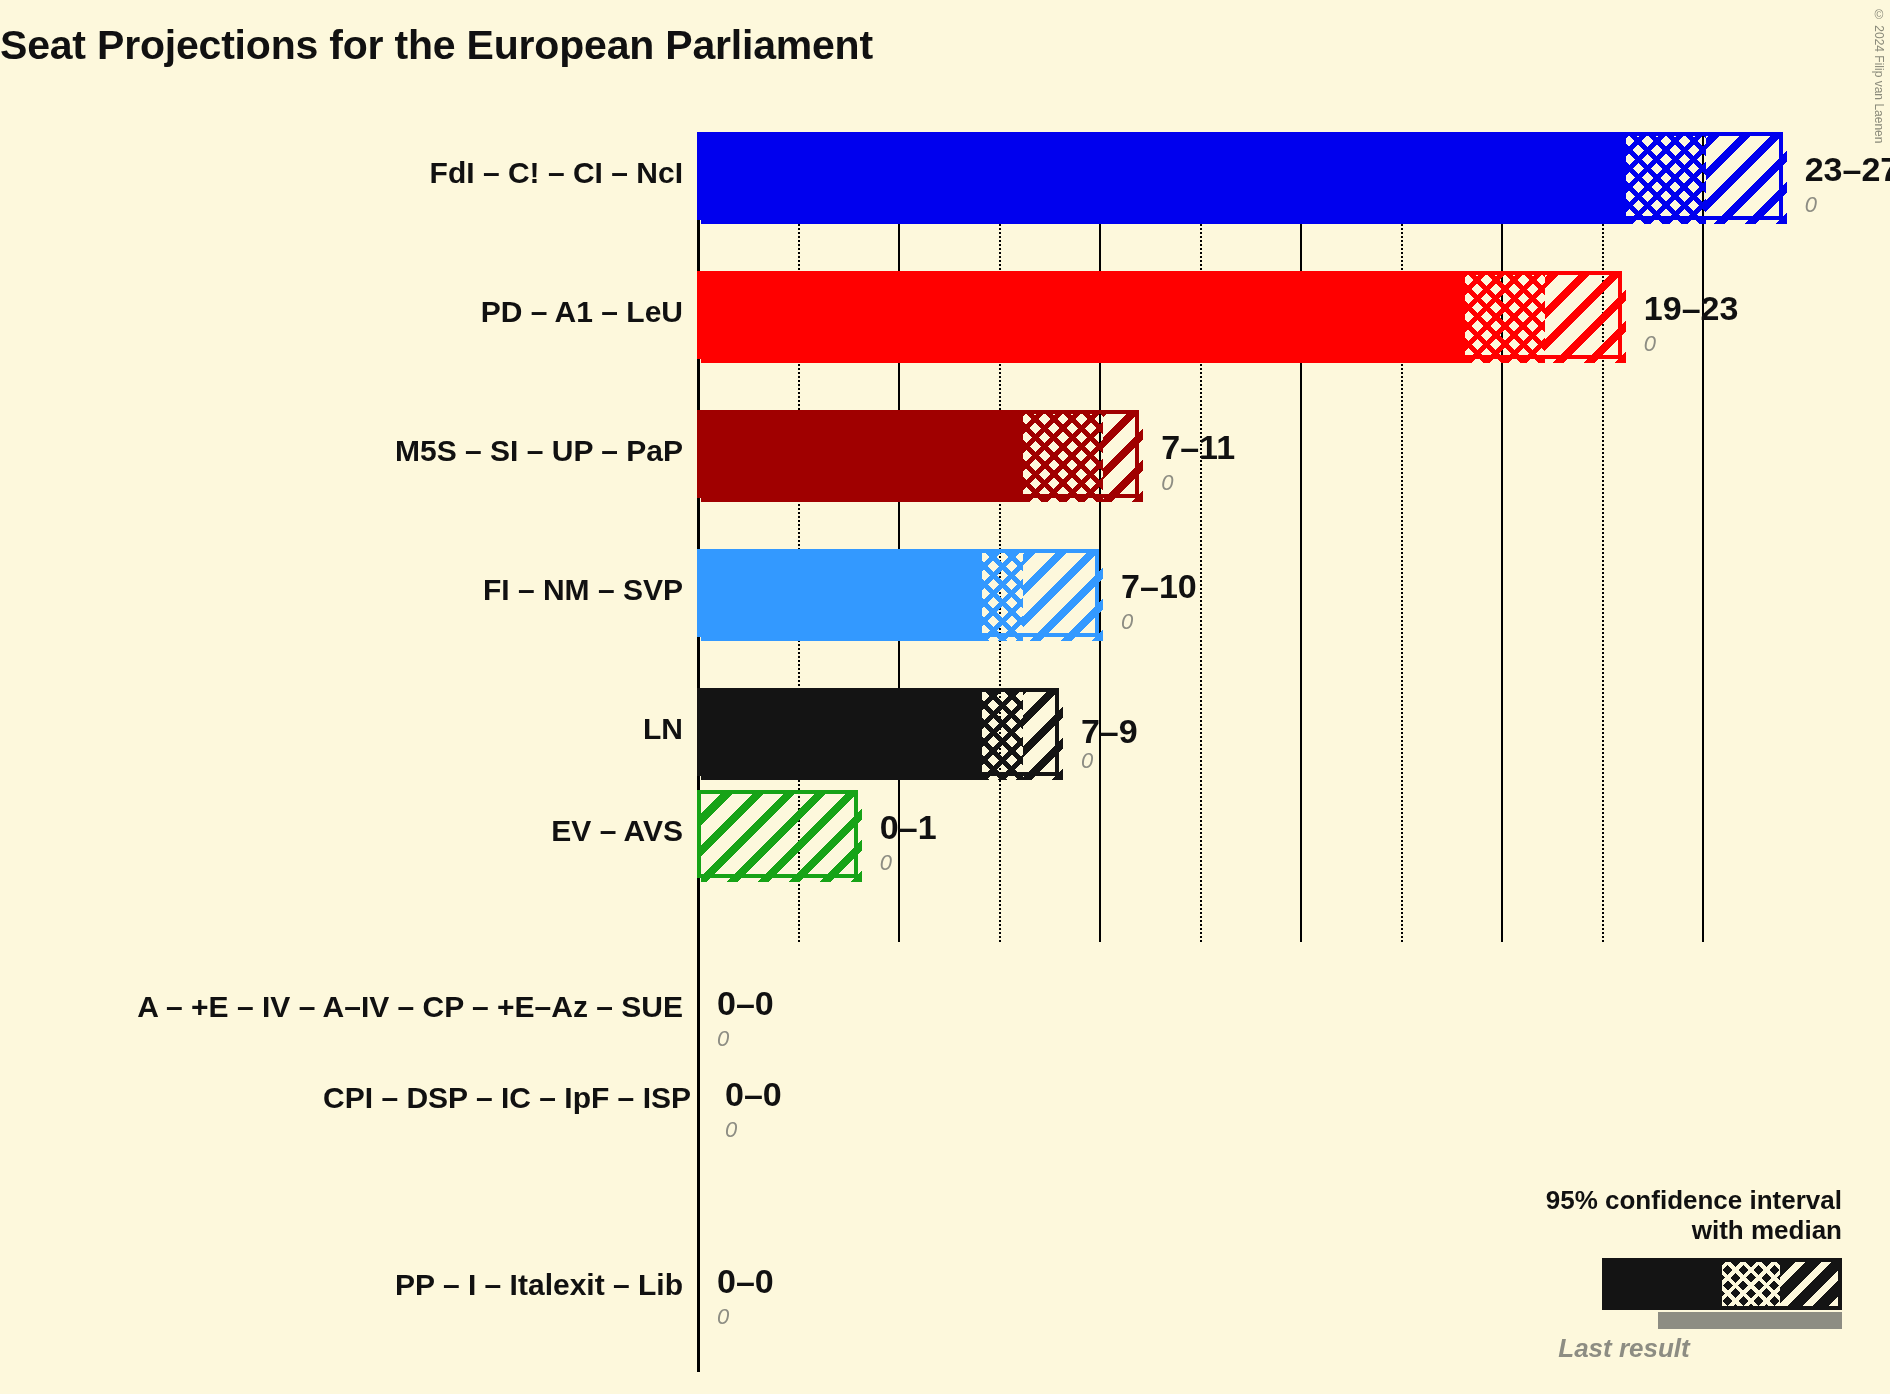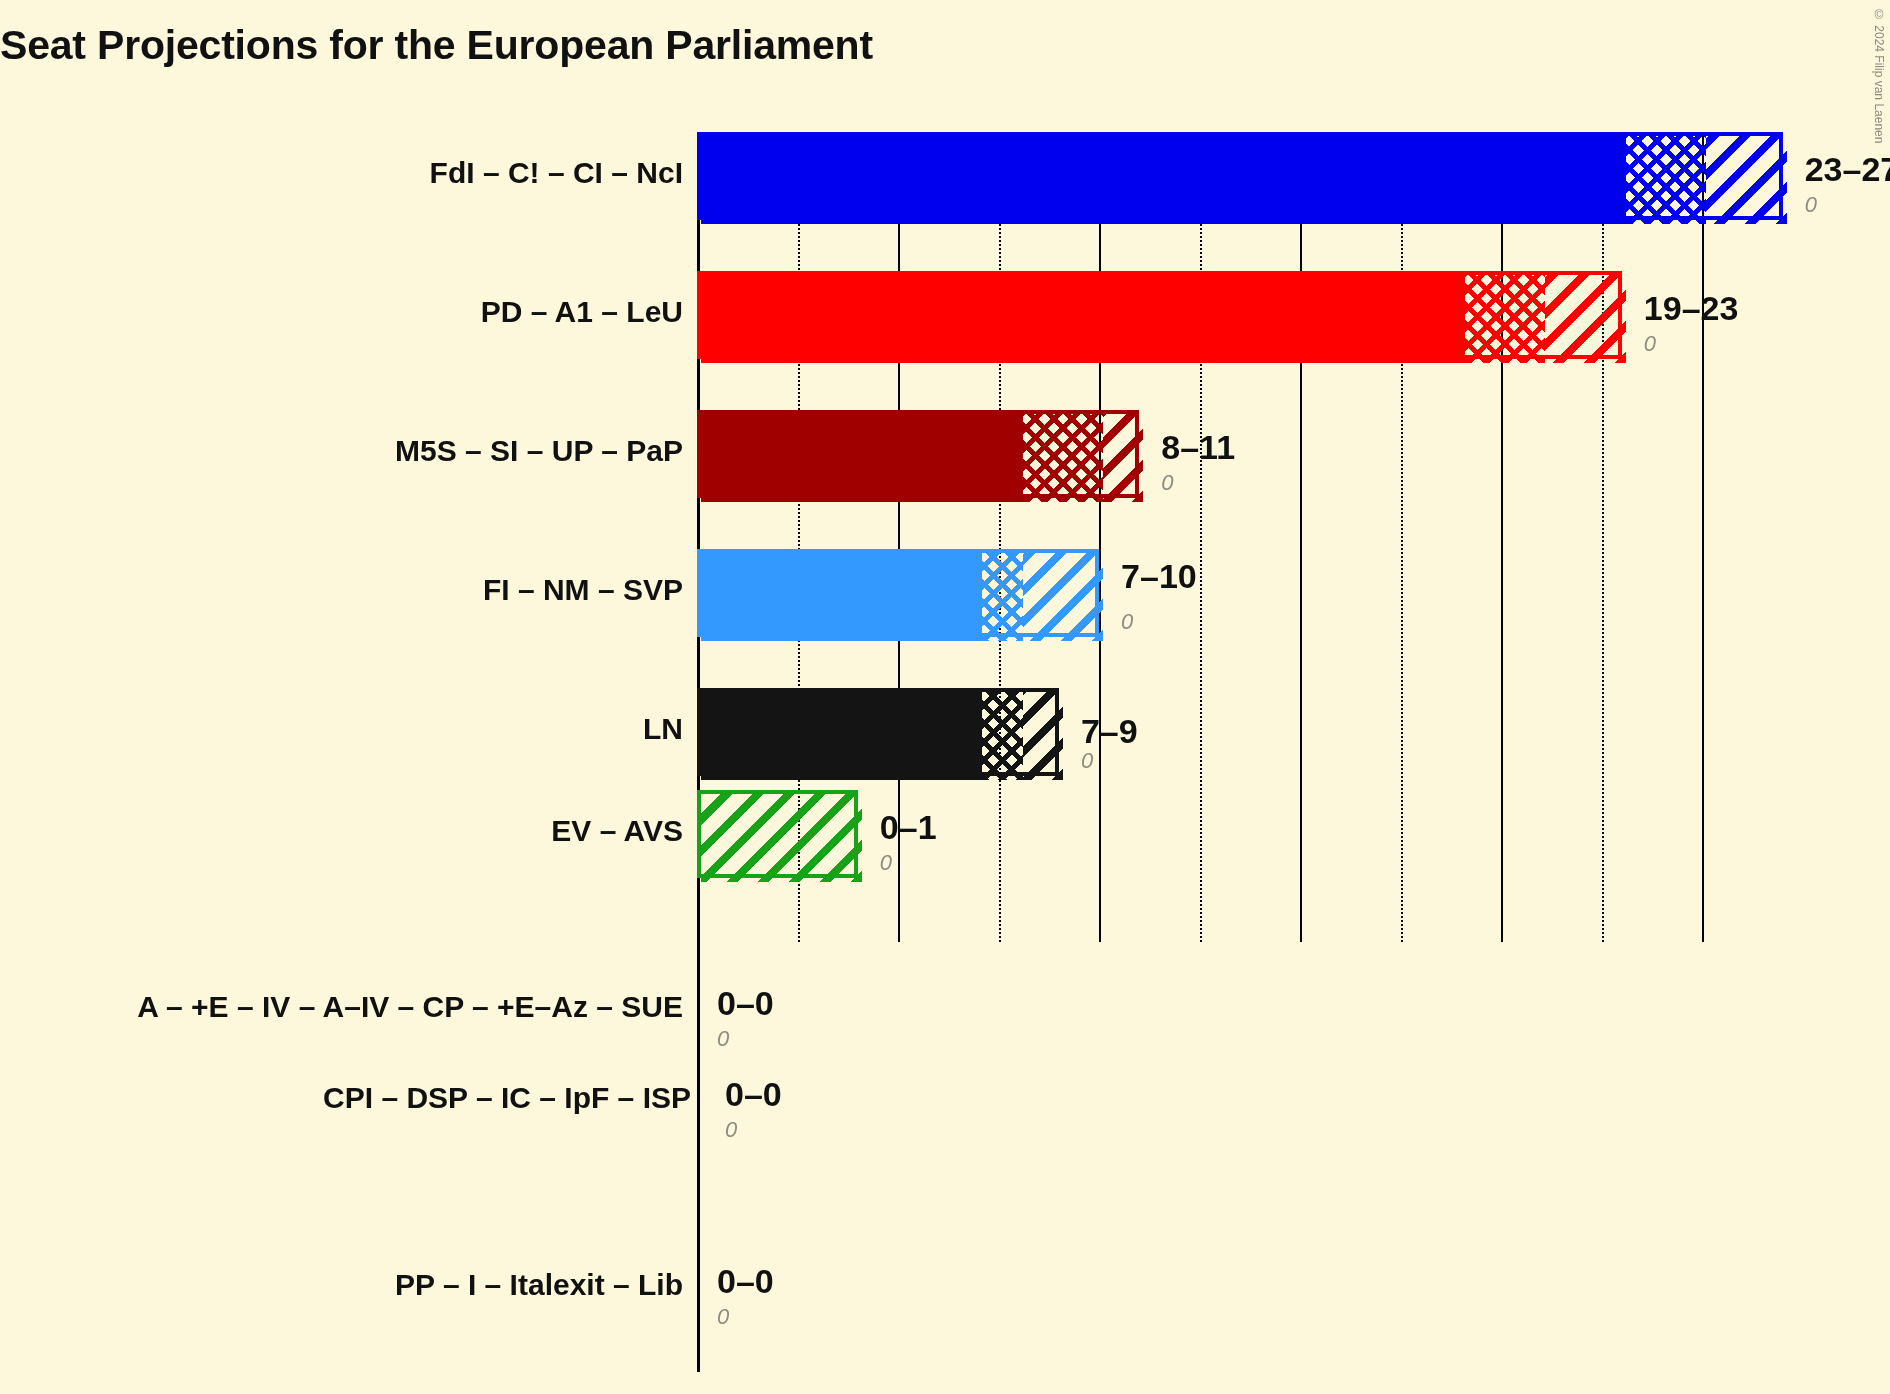--- a/index.html
+++ b/index.html
@@ -158,33 +158,33 @@
       </div>
       <div class="row" style="top: 410px;">
         <div class="row-label" style="top: 24px;">M5S – SI – UP – PaP</div>
         <div class="bar-wrap" style="width: 442.308px;">
           <div class="bar" style="width: 442.308px; border: 4px solid rgb(160, 0, 0);">
             <div class="seg seg-solid" style="left: 0px; width: 321.678px; background: rgb(160, 0, 0);"></div>
             <div class="seg seg-cross" style="left: 321.678px; width: 80.4196px; background-image: repeating-linear-gradient(45deg, rgb(160, 0, 0) 0px, rgb(160, 0, 0) 5px, transparent 5px, transparent 13px), repeating-linear-gradient(-45deg, rgb(160, 0, 0) 0px, rgb(160, 0, 0) 5px, transparent 5px, transparent 13px);"></div>
             <div class="seg seg-diag" style="left: 402.098px; width: 40.2098px; background-image: repeating-linear-gradient(-45deg, rgb(160, 0, 0) 0px, rgb(160, 0, 0) 8px, transparent 8px, transparent 22px);"></div>
           </div>
         </div>
-        <div class="value" style="left: 1161.31px; top: 18px;">8–11</div>
+        <div class="value" style="left: 1161.31px; top: 18px;">7–11</div>
         <div class="lastresult" style="left: 1161.31px; top: 60px;">0</div>
       </div>
       <div class="row" style="top: 549px;">
         <div class="row-label" style="top: 24px;">FI – NM – SVP</div>
         <div class="bar-wrap" style="width: 402.098px;">
           <div class="bar" style="width: 402.098px; border: 4px solid rgb(51, 153, 255);">
             <div class="seg seg-solid" style="left: 0px; width: 281.469px; background: rgb(51, 153, 255);"></div>
             <div class="seg seg-cross" style="left: 281.469px; width: 40.2098px; background-image: repeating-linear-gradient(45deg, rgb(51, 153, 255) 0px, rgb(51, 153, 255) 5px, transparent 5px, transparent 13px), repeating-linear-gradient(-45deg, rgb(51, 153, 255) 0px, rgb(51, 153, 255) 5px, transparent 5px, transparent 13px);"></div>
             <div class="seg seg-diag" style="left: 321.678px; width: 80.4196px; background-image: repeating-linear-gradient(-45deg, rgb(51, 153, 255) 0px, rgb(51, 153, 255) 8px, transparent 8px, transparent 22px);"></div>
           </div>
         </div>
-        <div class="value" style="left: 1121.1px; top: 8px; text-align: right;">7–10</div>
+        <div class="value" style="left: 1121.1px; top: 18px; text-align: right;">7–10</div>
         <div class="lastresult" style="left: 1121.1px; top: 60px;">0</div>
       </div>
       <div class="row" style="top: 688px;">
         <div class="row-label" style="top: 24px;">LN</div>
         <div class="bar-wrap" style="width: 361.888px;">
           <div class="bar" style="width: 361.888px; border: 4px solid rgb(20, 20, 20);">
             <div class="seg seg-solid" style="left: 0px; width: 281.469px; background: rgb(20, 20, 20);"></div>
             <div class="seg seg-cross" style="left: 281.469px; width: 40.2098px; background-image: repeating-linear-gradient(45deg, rgb(20, 20, 20) 0px, rgb(20, 20, 20) 5px, transparent 5px, transparent 13px), repeating-linear-gradient(-45deg, rgb(20, 20, 20) 0px, rgb(20, 20, 20) 5px, transparent 5px, transparent 13px);"></div>
             <div class="seg seg-diag" style="left: 321.678px; width: 40.2098px; background-image: repeating-linear-gradient(-45deg, rgb(20, 20, 20) 0px, rgb(20, 20, 20) 8px, transparent 8px, transparent 22px);"></div>
           </div>
@@ -212,14 +212,24 @@
         <div class="value" style="left: 717px; top: 18px;">0–0</div>
         <div class="lastresult" style="left: 717px; top: 60px;">0</div>
       </div>
       <div class="row" style="top: 1244px;">
         <div class="row-label" style="top: 24px;">PP – I – Italexit – Lib</div>
         <div class="value" style="left: 717px; top: 18px;">0–0</div>
         <div class="lastresult" style="left: 717px; top: 60px;">0</div>
       </div>
     </div>
 
+  <div id="legend">
+    <div class="legend-text">95% confidence interval</div>
+    <div class="legend-text">with median</div>
+    <div class="legend-bar">
+      <div class="legend-seg" style="left: 50%; width: 25%; background-image: repeating-linear-gradient(45deg, rgb(253, 248, 220) 0px, rgb(253, 248, 220) 4px, transparent 4px, transparent 11px), repeating-linear-gradient(-45deg, rgb(253, 248, 220) 0px, rgb(253, 248, 220) 4px, transparent 4px, transparent 11px);"></div>
+      <div class="legend-seg" style="left: 75%; width: 25%; background-image: repeating-linear-gradient(-45deg, rgb(253, 248, 220) 0px, rgb(253, 248, 220) 7px, transparent 7px, transparent 18px);"></div>
+    </div>
+    <div class="legend-last"></div>
+    <div class="legend-lastlabel">Last result</div>
+  </div>
 
 </div>
 
 </body></html>

